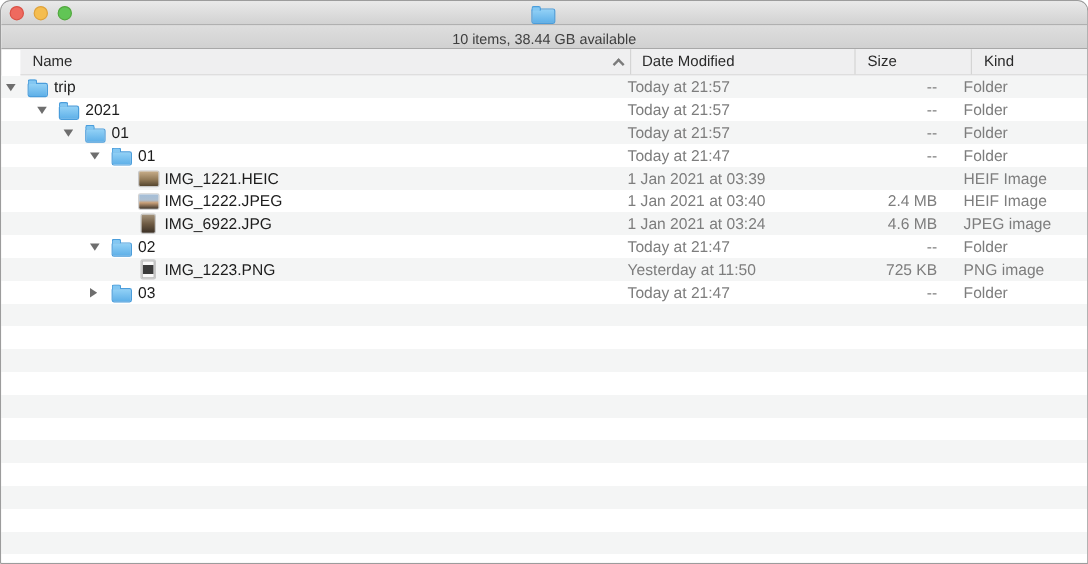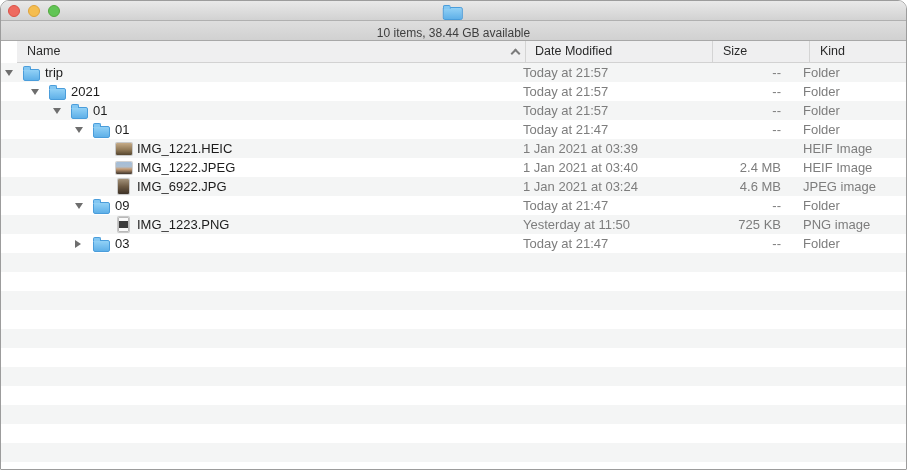--- a/index.html
+++ b/index.html
@@ -218,21 +218,21 @@
     <div class="kind-cell">JPEG image</div>
   </div>
       <div class="row">
     <div class="name-cell" style="padding-left: 74px;">
       <span class="disc">
             <span class="tri-down"></span>
           </span>
       <span class="icon-slot">
             <span class="folder-icon"></span>
           </span>
-      <span class="name-label">09</span>
+      <span class="name-label">02</span>
     </div>
     <div class="date-cell">Today at 21:47</div>
     <div class="size-cell">--</div>
     <div class="kind-cell">Folder</div>
   </div>
       <div class="row">
     <div class="name-cell" style="padding-left: 96px;">
       <span class="disc"></span>
       <span class="icon-slot">
             <span class="thumb thumb-png"></span>

